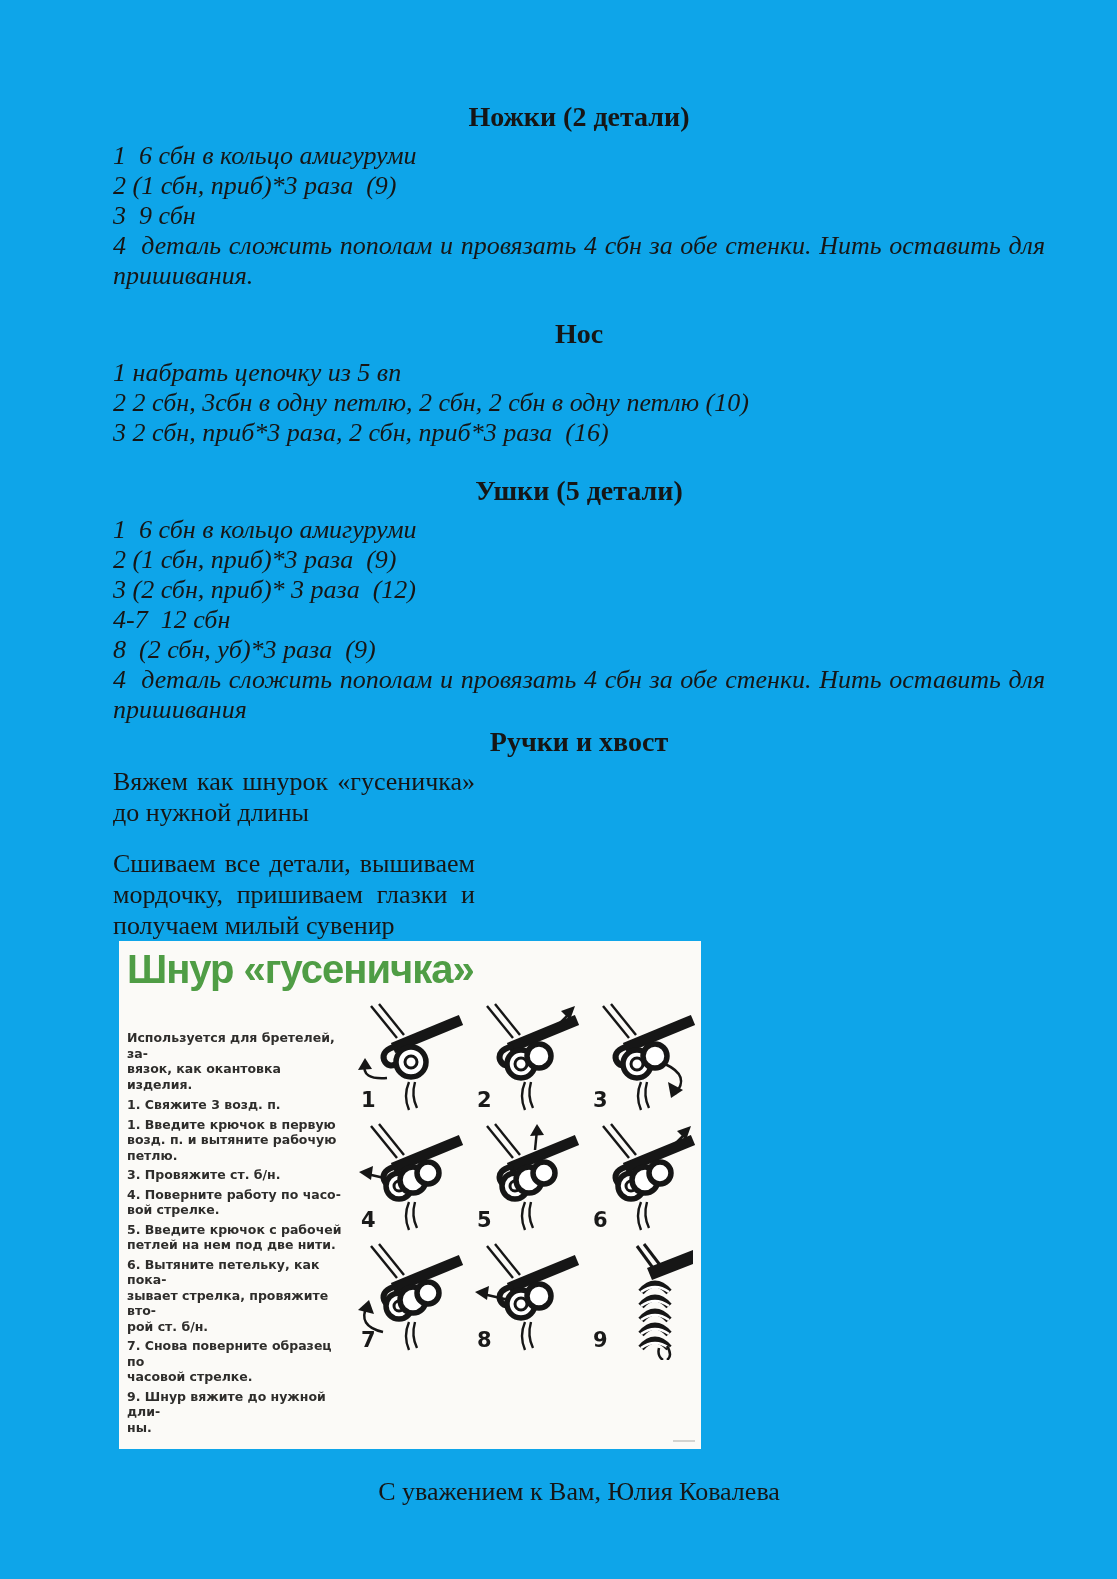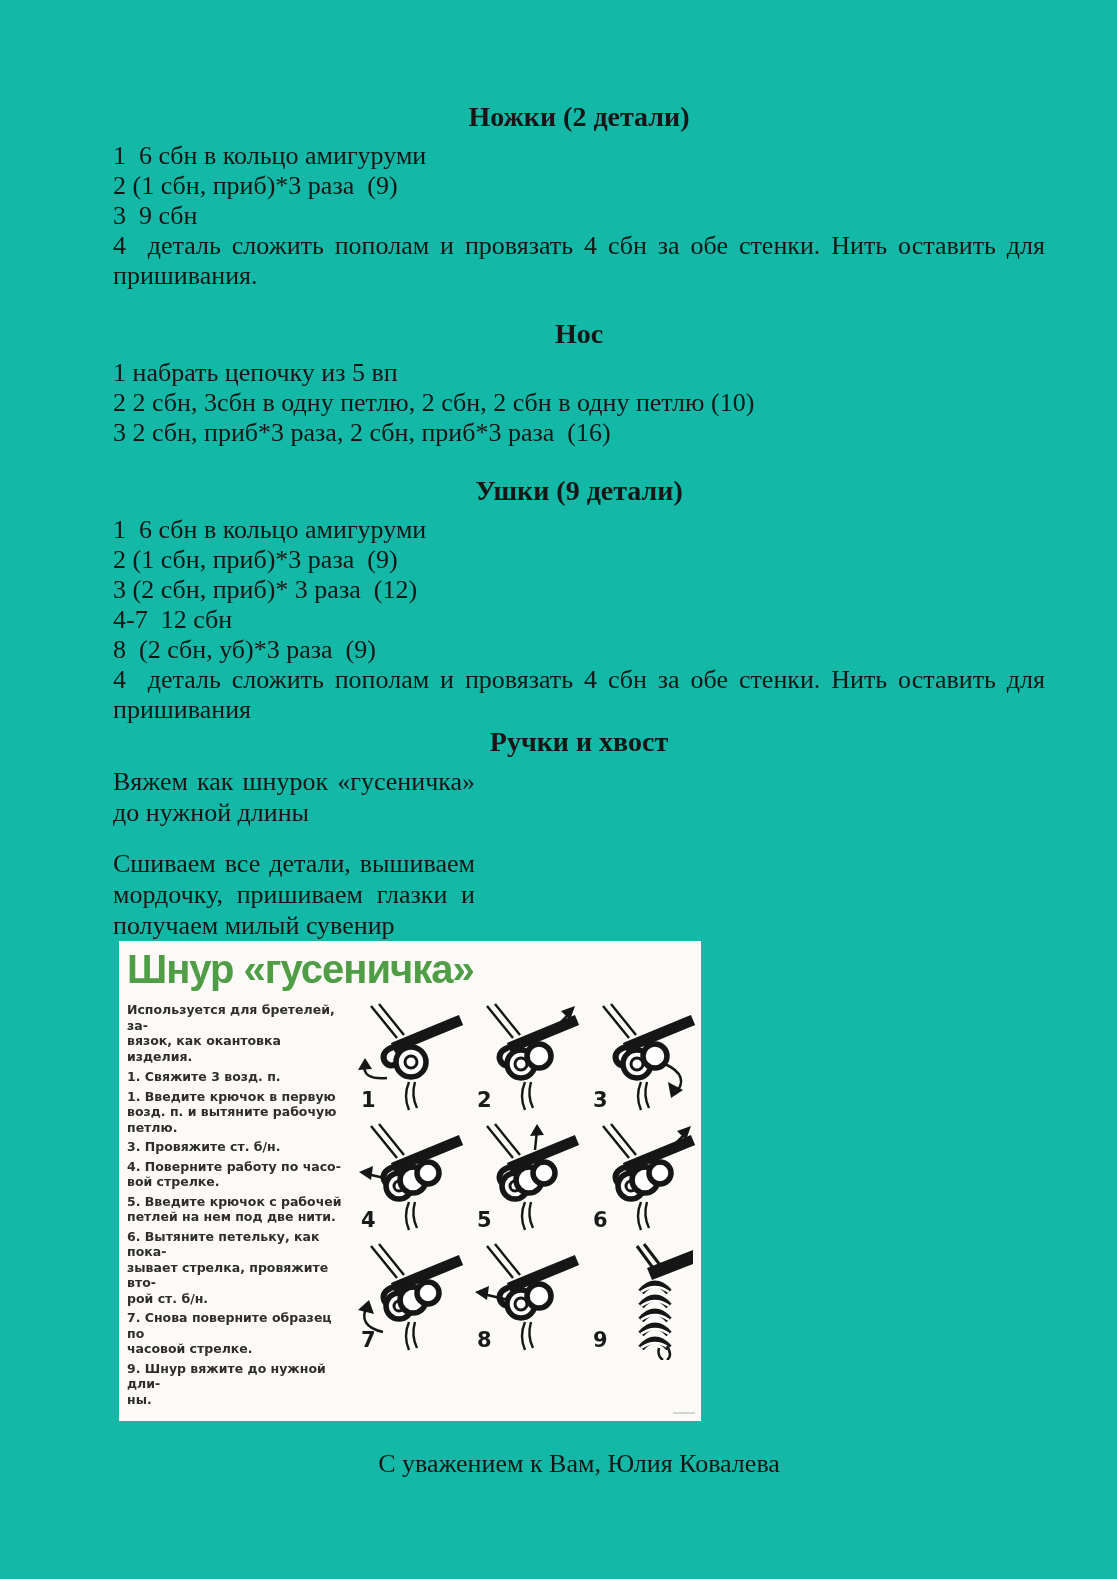--- a/index.html
+++ b/index.html
@@ -1,52 +1,52 @@
 <!DOCTYPE html>
 <html><head>
 <meta charset="utf-8">
 <style>
   html,body{margin:0;padding:0;background:#ffffff;}
   .page{
     width:1117px;height:1579px;box-sizing:border-box;
     padding:100px 72px 47px 113px;
-    background:#14b8a6;color:#161616;
+    background:#0ea5e9;color:#161616;
     font-family:"Liberation Serif", serif;
     position:relative;overflow:hidden;
   }
   .sec-title{
     font-size:28px;line-height:34px;font-weight:bold;
     text-align:center;margin:0 0 7px 0;
   }
   .sec{margin:0;}
   .sec-gap{margin-top:26px;}
   .pattern-line{
     font-size:26px;line-height:30px;margin:0;
-    text-align:justify;white-space:pre-wrap;
+    text-align:justify;white-space:pre-wrap;font-style:italic;
   }
   
   .handles-title{}
   .handles-body{display:flex;align-items:flex-start;margin-top:3px;flex-direction:column;}
   .left-col{width:362px;flex:none;}
   .left-col p{font-size:26px;line-height:31px;text-align:justify;margin:0;}
   .left-col p + p{margin-top:20px;}
   .card{
     flex:1;margin:0 0 0 6px;background:#fbfaf7;
     padding:4px 4px 10px 8px;position:relative;
   }
   .card-title{
     font-family:"Liberation Sans", sans-serif;
     font-weight:bold;font-size:40px;line-height:48px;
     letter-spacing:-1px;margin:0;
   }
   .card-body{display:flex;margin-top:9px;}
   .steps{
     width:218px;flex:none;
     font-family:"DejaVu Sans", sans-serif;
-    font-size:12.5px;line-height:15.5px;font-weight:bold;color:#2e2d2b;
+    font-size:12.5px;line-height:15.5px;font-weight:bold;color:#2e2d2b;margin-top:28px;
   }
   .step{white-space:pre-line;margin:0 0 4px 0;}
   .step.intro{margin-bottom:5px;}
   .grid{
     flex:1;display:grid;grid-template-columns:repeat(3,1fr);
     grid-auto-rows:118px;row-gap:2px;padding-left:4px;
   }
   .cell{position:relative;}
   .cell svg{width:100%;height:100%;display:block;}
   .num{
@@ -81,21 +81,21 @@
   </section>
 
   <section class="sec sec-gap">
     <h2 class="sec-title">Нос</h2>
     <p class="pattern-line">1 набрать цепочку из 5 вп</p>
     <p class="pattern-line">2 2 сбн, 3сбн в одну петлю, 2 сбн, 2 сбн в одну петлю (10)</p>
     <p class="pattern-line">3 2 сбн, приб*3 раза, 2 сбн, приб*3 раза  (16)</p>
   </section>
 
   <section class="sec sec-gap">
-    <h2 class="sec-title">Ушки (9 детали)</h2>
+    <h2 class="sec-title">Ушки (5 детали)</h2>
     <p class="pattern-line">1  6 сбн в кольцо амигуруми</p>
     <p class="pattern-line">2 (1 сбн, приб)*3 раза  (9)</p>
     <p class="pattern-line">3 (2 сбн, приб)* 3 раза  (12)</p>
     <p class="pattern-line">4-7  12 сбн</p>
     <p class="pattern-line">8  (2 сбн, уб)*3 раза  (9)</p>
     <p class="pattern-line">4  деталь сложить пополам и провязать 4 сбн за обе стенки. Нить оставить для пришивания</p>
   </section>
 
   <section class="sec">
     <h2 class="sec-title handles-title">Ручки и хвост</h2>

